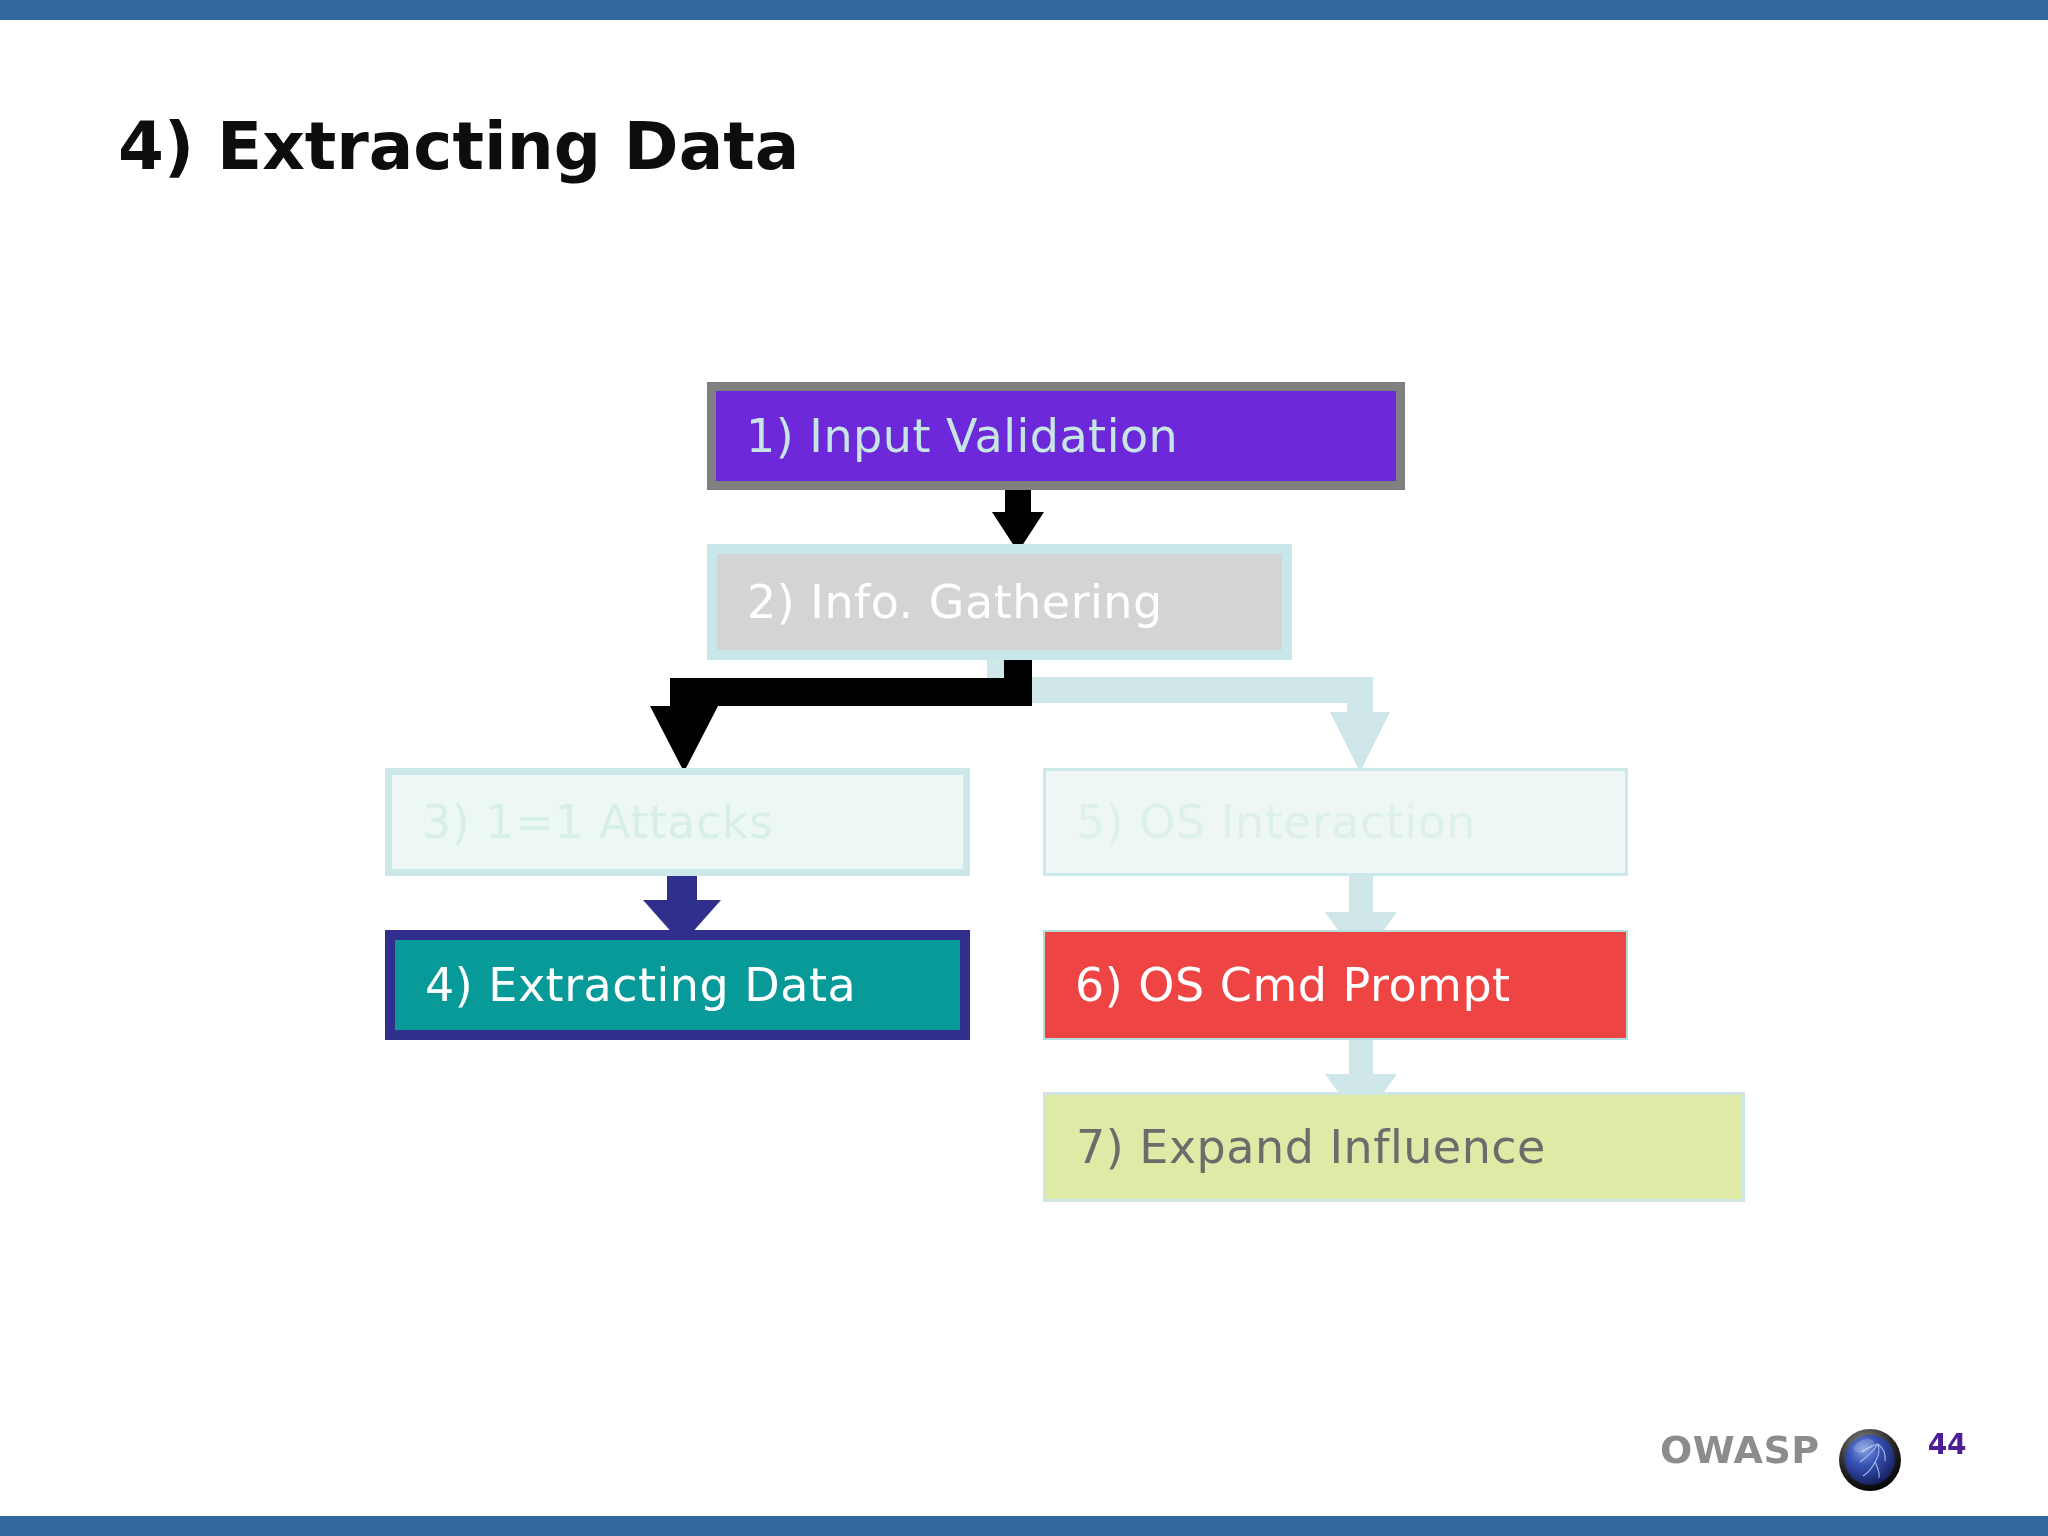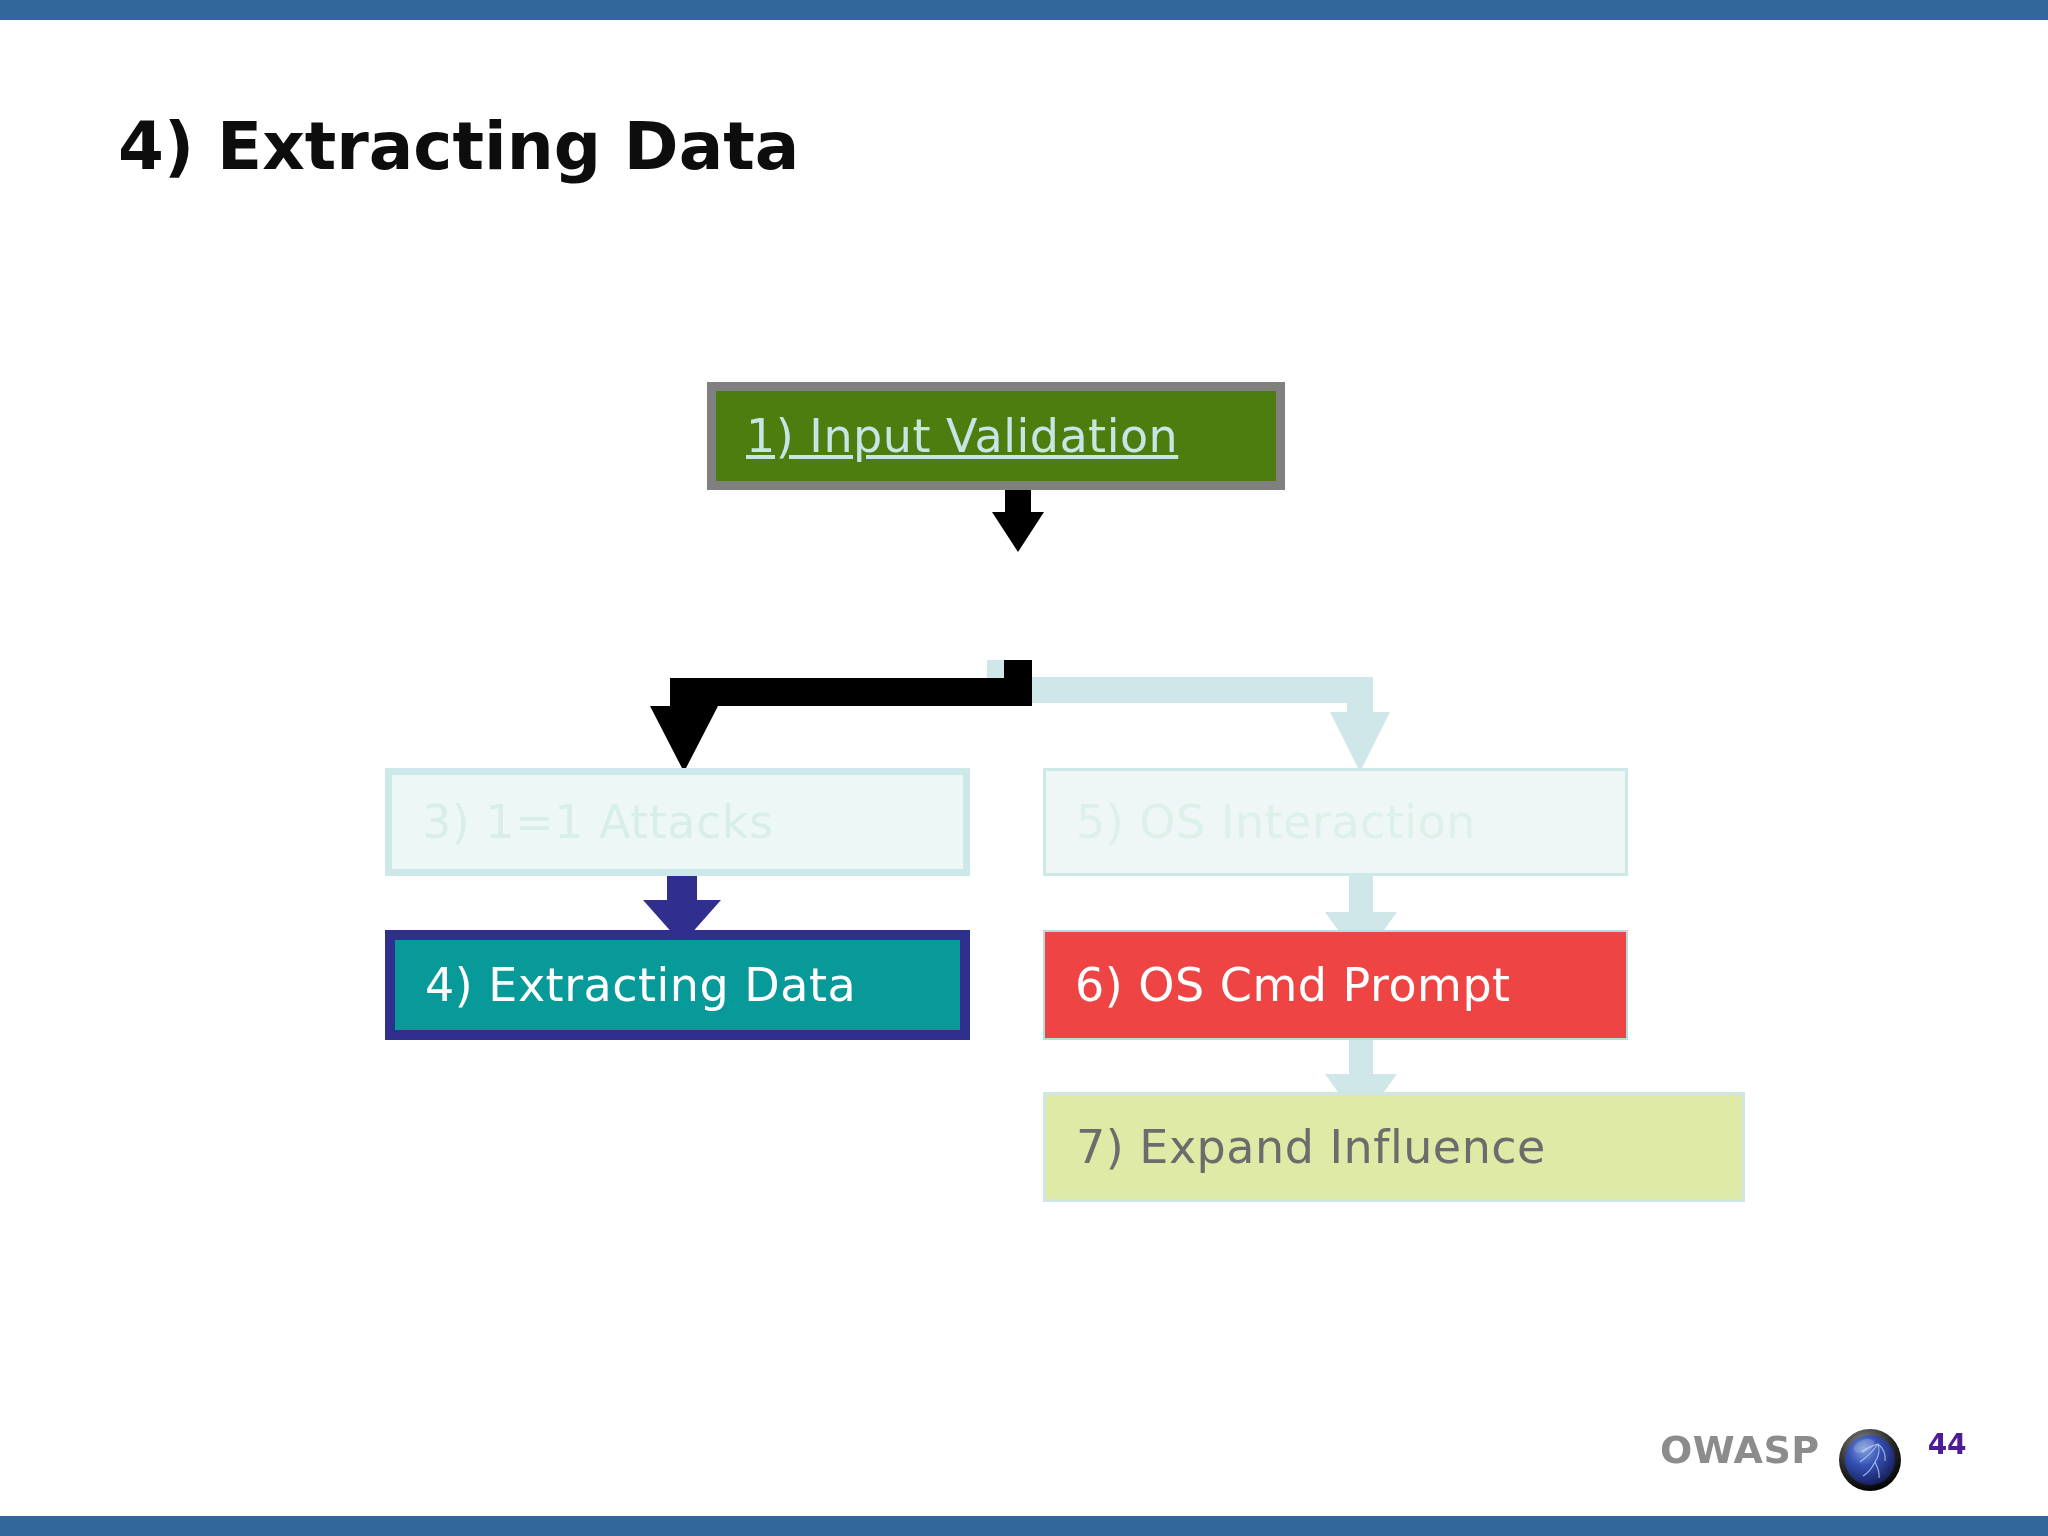--- a/index.html
+++ b/index.html
@@ -53,25 +53,24 @@
     white-space: nowrap;
     font-size: 46px;
     font-family: "DejaVu Sans", "Liberation Sans", sans-serif;
     padding-left: 30px;
     letter-spacing: 0.5px;
   }
 
   
   .node-1 {
     left: 707px; top: 382px;
-    width: 578px; height: 108px;
-    background: #4d7c0f;
+    width: 698px; height: 108px;
+    background: #6d28d9;
     border: 9px solid #808080;
     color: #c5e6e4;
-    text-decoration: underline;
   }
   
   .node-2 {
     left: 707px; top: 544px;
     width: 585px; height: 116px;
     background: #d4d4d4;
     border: 10px solid #c8e7ea;
     color: #ffffff;
   }
   
@@ -191,20 +190,23 @@
     <g>
       <rect x="667" y="872" width="30" height="34" fill="#312f8e"></rect>
       <polygon points="643,900 721,900 682,944" fill="#312f8e"></polygon>
     </g>
   </svg>
 
   <div class="node node-1">
     <span>1) Input Validation</span>
   </div>
 
+  <div class="node node-2">
+    <span>2) Info. Gathering</span>
+  </div>
 
   <div class="node node-3">
     <span>3) 1=1 Attacks</span>
   </div>
 
   <div class="node node-4">
     <span>4) Extracting Data</span>
   </div>
 
   <div class="node node-5">

